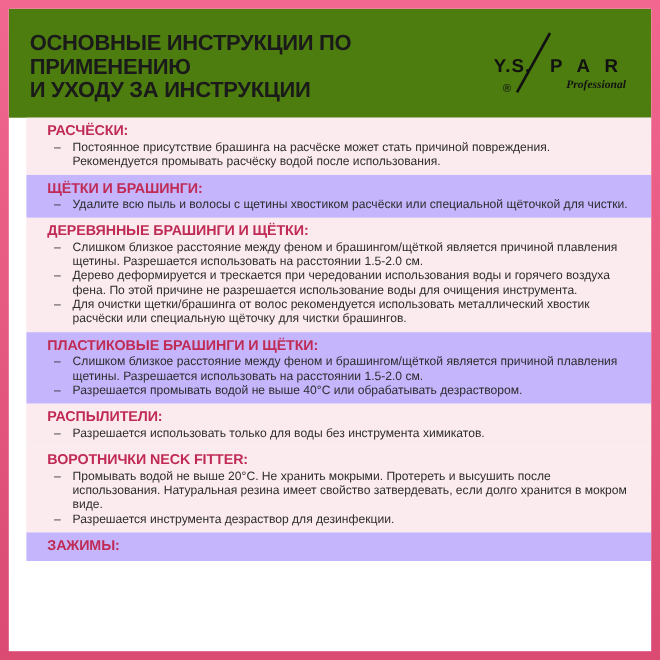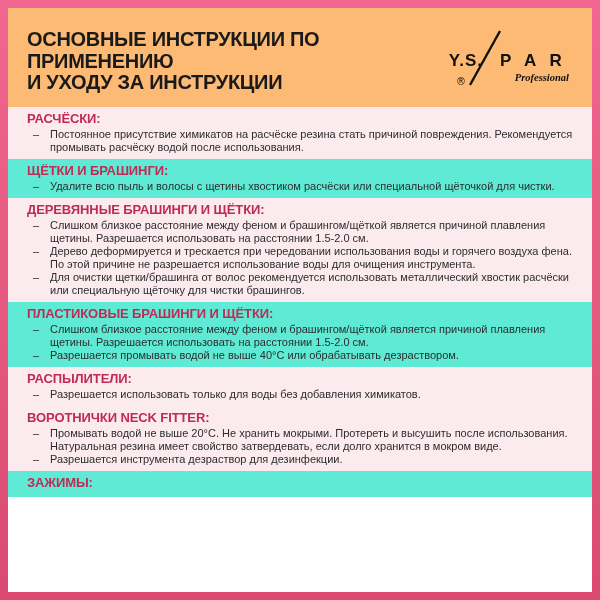--- a/index.html
+++ b/index.html
@@ -12,35 +12,35 @@
     background: linear-gradient(180deg, var(--frame-top) 0%, var(--frame-bottom) 100%);
   }
   .content {
     width: 100%; height: 100%;
     background: #ffffff;
     display: flex; flex-direction: column;
     overflow: hidden;
   }
 
   header {
-    background: #fdba74;
-    display: flex; justify-content: space-between; align-items: flex-end;
+    background: #4d7c0f;
+    display: flex; justify-content: space-between; align-items: center;
     padding: 21px 16px 13px 19px;
   }
   h1 {
     font-size: 20px; line-height: 21.5px; font-weight: bold;
     letter-spacing: -0.3px; color: #1a1a1a;
   }
   h1 span { display: block; }
 
   .logo { flex: 0 0 auto; margin-top: -2px; }
 
-  section { padding: 4px 18px 5px 19px; }
+  section { padding: 4px 18px 5px 19px; margin-left: 16px; }
   section.pink { background: var(--band-pink); }
-  section.white { background: #5eead4; }
+  section.white { background: #c4b5fd; }
 
   h2 {
     color: var(--heading);
     font-size: 13px; line-height: 15px; font-weight: bold;
     letter-spacing: -0.1px;
     margin-bottom: 2px;
   }
   ul { list-style: none; }
   li {
     position: relative;
@@ -72,21 +72,21 @@
           <text x="133" y="53" text-anchor="end" font-family="Liberation Serif, serif" font-size="10.5" font-weight="bold" font-style="italic" fill="#111">Professional</text>
           <text x="20" y="57" font-family="DejaVu Sans, sans-serif" font-size="10" fill="#111">®</text>
         </svg>
       </div>
     </header>
 
     <main id="sections">
         <section class="pink">
           <h2>РАСЧЁСКИ:</h2>
           <ul>
-            <li data-marker="–">Постоянное присутствие химикатов на расчёске резина стать причиной повреждения. Рекомендуется промывать расчёску водой после использования.</li>
+            <li data-marker="–">Постоянное присутствие брашинга на расчёске может стать причиной повреждения. Рекомендуется промывать расчёску водой после использования.</li>
           </ul>
         </section>
         <section class="white">
           <h2>ЩЁТКИ И БРАШИНГИ:</h2>
           <ul>
             <li data-marker="–">Удалите всю пыль и волосы с щетины хвостиком расчёски или специальной щёточкой для чистки.</li>
           </ul>
         </section>
         <section class="pink">
           <h2>ДЕРЕВЯННЫЕ БРАШИНГИ И ЩЁТКИ:</h2>
@@ -99,21 +99,21 @@
         <section class="white">
           <h2>ПЛАСТИКОВЫЕ БРАШИНГИ И ЩЁТКИ:</h2>
           <ul>
             <li data-marker="–">Слишком близкое расстояние между феном и брашингом/щёткой является причиной плавления щетины. Разрешается использовать на расстоянии 1.5-2.0 см.</li>
             <li data-marker="–">Разрешается промывать водой не выше 40°C или обрабатывать дезраствором.</li>
           </ul>
         </section>
         <section class="pink">
           <h2>РАСПЫЛИТЕЛИ:</h2>
           <ul>
-            <li data-marker="–">Разрешается использовать только для воды без добавления химикатов.</li>
+            <li data-marker="–">Разрешается использовать только для воды без инструмента химикатов.</li>
           </ul>
         </section>
         <section class="pink">
           <h2>ВОРОТНИЧКИ NECK FITTER:</h2>
           <ul>
             <li data-marker="–">Промывать водой не выше 20°C. Не хранить мокрыми. Протереть и высушить после использования. Натуральная резина имеет свойство затвердевать, если долго хранится в мокром виде.</li>
             <li data-marker="–">Разрешается инструмента дезраствор для дезинфекции.</li>
           </ul>
         </section>
         <section class="white">

